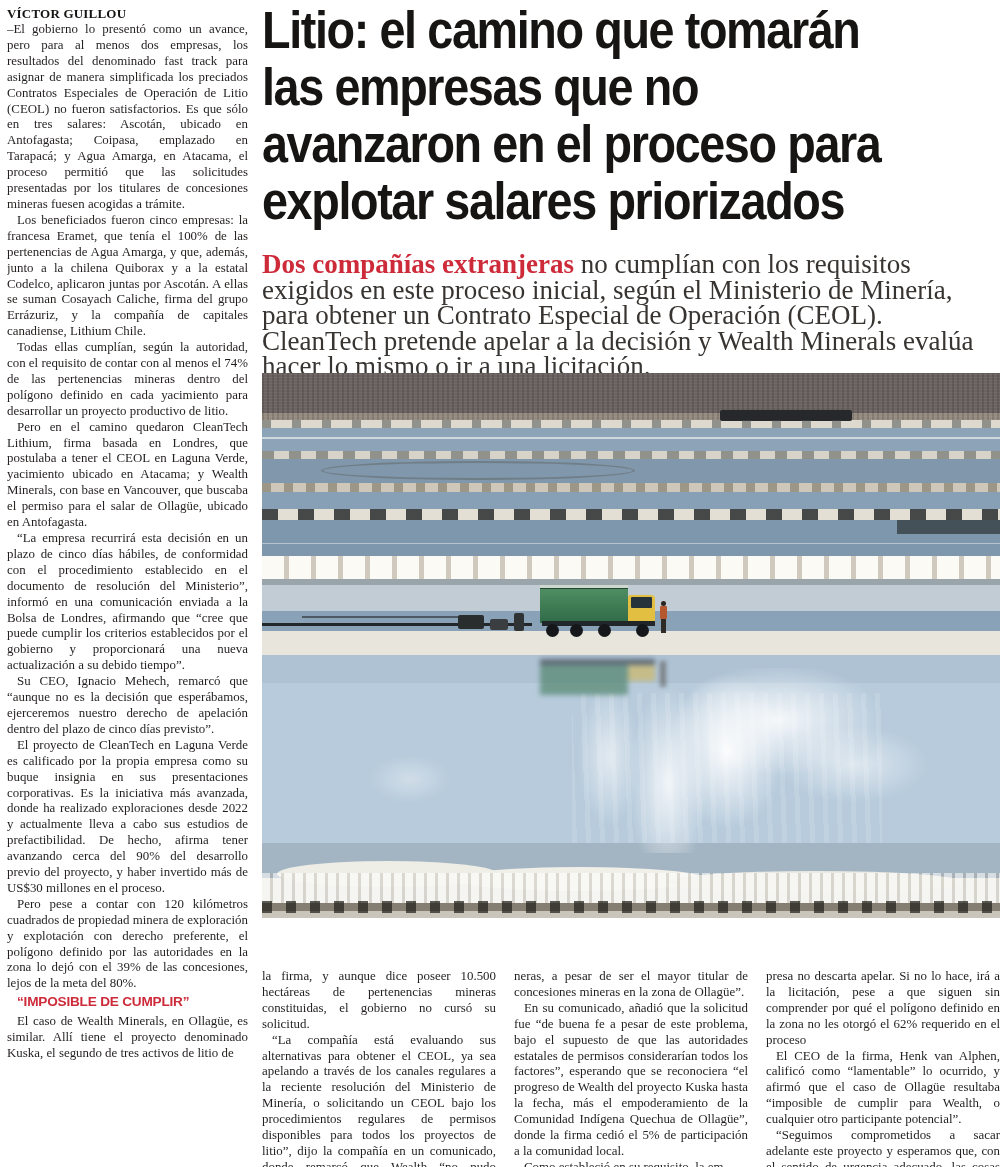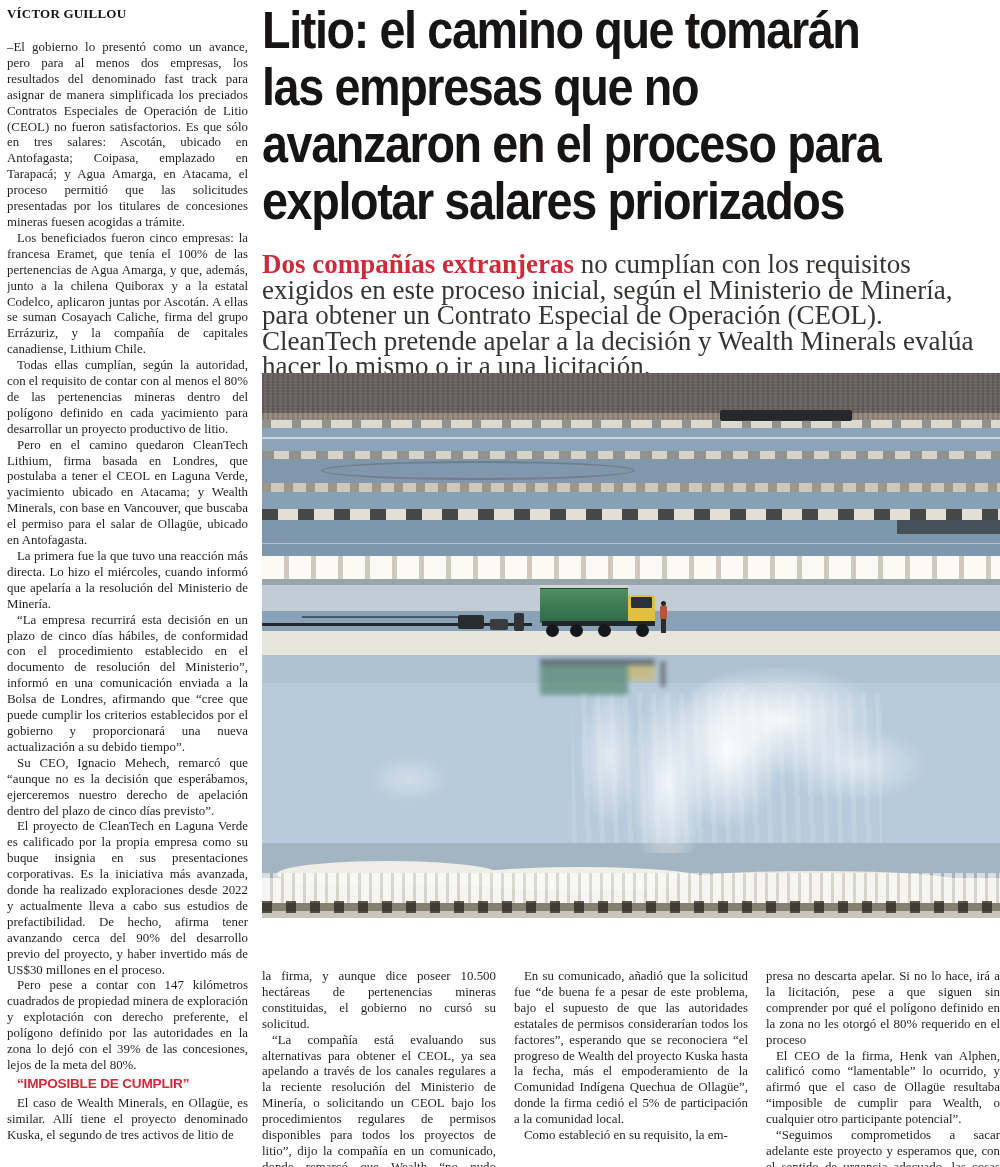--- a/index.html
+++ b/index.html
@@ -1,21 +1,21 @@
 <!DOCTYPE html>
 <html lang="es"><head>
 <meta charset="utf-8">
 <style>
   html,body{margin:0;padding:0;background:#ffffff;}
   body{width:1000px;height:1167px;position:relative;overflow:hidden;
        font-family:"Liberation Serif", serif;color:#221f1e;}
 
   
   .left-col{position:absolute;left:7px;top:6px;width:241px;height:1156px;overflow:hidden;}
-  .byline{font-weight:bold;font-size:13px;letter-spacing:.2px;margin:0 0 18px 0;color:#161412;}
+  .byline{font-weight:bold;font-size:13px;letter-spacing:.2px;margin:0 0 0 0;color:#161412;}
   .left-col p, .bcol p{margin:0;font-size:12.9px;line-height:15.9px;text-align:justify;}
   p.ind{text-indent:10px;}
   .subhead{font-family:"Liberation Sans", sans-serif;font-weight:bold;
            font-size:13.6px;letter-spacing:-0.2px;color:#ce2b3a;margin:2px 0 5px 10px;}
 
   
   .right-top{position:absolute;left:262px;top:2px;width:738px;}
   .headline{font-family:"Liberation Sans", sans-serif;font-weight:bold;color:#171513;
             font-size:51px;line-height:57px;letter-spacing:-1.5px;
             width:806px;transform:scaleX(.916);transform-origin:left top;margin:0;}
@@ -116,27 +116,26 @@
     color:#fff;font-family:"Liberation Sans", sans-serif;font-weight:bold;font-size:8px;
     line-height:11px;text-align:center;vertical-align:-1px;margin-left:2px;text-indent:0;}
 </style>
 </head>
 <body>
 
 <div class="left-col">
   <div class="byline">VÍCTOR GUILLOU</div>
   <p>–El gobierno lo presentó como un avance, pero para al menos dos empresas, los resultados del denominado fast track para asignar de manera simplificada los preciados Contratos Especiales de Operación de Litio (CEOL) no fueron satisfactorios. Es que sólo en tres salares: Ascotán, ubicado en Antofagasta; Coipasa, emplazado en Tarapacá; y Agua Amarga, en Atacama, el proceso permitió que las solicitudes presentadas por los titulares de concesiones mineras fuesen acogidas a trámite.</p>
   <p class="ind">Los beneficiados fueron cinco empresas: la francesa Eramet, que tenía el 100% de las pertenencias de Agua Amarga, y que, además, junto a la chilena Quiborax y a la estatal Codelco, aplicaron juntas por Ascotán. A ellas se suman Cosayach Caliche, firma del grupo Errázuriz, y la compañía de capitales canadiense, Lithium Chile.</p>
-  <p class="ind">Todas ellas cumplían, según la autoridad, con el requisito de contar con al menos el 80% de las pertenencias mineras dentro del polígono definido en cada yacimiento para desarrollar un proyecto productivo de litio.</p>
+  <p class="ind">Todas ellas cumplían, según la autoridad, con el requisito de contar con al menos el 74% de las pertenencias mineras dentro del polígono definido en cada yacimiento para desarrollar un proyecto productivo de litio.</p>
   <p class="ind">Pero en el camino quedaron CleanTech Lithium, firma basada en Londres, que postulaba a tener el CEOL en Laguna Verde, yacimiento ubicado en Atacama; y Wealth Minerals, con base en Vancouver, que buscaba el permiso para el salar de Ollagüe, ubicado en Antofagasta.</p>
-  <p class="ind">La primera fue la que tuvo una reacción más directa. Lo hizo el miércoles, cuando informó que apelaría a la resolución del Ministerio de Minería.</p>
   <p class="ind">“La empresa recurrirá esta decisión en un plazo de cinco días hábiles, de conformidad con el procedimiento establecido en el documento de resolución del Ministerio”, informó en una comunicación enviada a la Bolsa de Londres, afirmando que “cree que puede cumplir los criterios establecidos por el gobierno y proporcionará una nueva actualización a su debido tiempo”.</p>
   <p class="ind">Su CEO, Ignacio Mehech, remarcó que “aunque no es la decisión que esperábamos, ejerceremos nuestro derecho de apelación dentro del plazo de cinco días previsto”.</p>
   <p class="ind">El proyecto de CleanTech en Laguna Verde es calificado por la propia empresa como su buque insignia en sus presentaciones corporativas. Es la iniciativa más avanzada, donde ha realizado exploraciones desde 2022 y actualmente lleva a cabo sus estudios de prefactibilidad. De hecho, afirma tener avanzando cerca del 90% del desarrollo previo del proyecto, y haber invertido más de US$30 millones en el proceso.</p>
-  <p class="ind">Pero pese a contar con 147 kilómetros cuadrados de propiedad minera de exploración y explotación con derecho preferente, el polígono definido por las autoridades en la zona lo dejó con el 39% de las concesiones, lejos de la meta del 80%.</p>
+  <p class="ind">Pero pese a contar con 120 kilómetros cuadrados de propiedad minera de exploración y explotación con derecho preferente, el polígono definido por las autoridades en la zona lo dejó con el 39% de las concesiones, lejos de la meta del 80%.</p>
   <div class="subhead">“IMPOSIBLE DE CUMPLIR”</div>
   <p class="ind">El caso de Wealth Minerals, en Ollagüe, es similar. Allí tiene el proyecto denominado Kuska, el segundo de tres activos de litio de</p>
 </div>
 
 <div class="right-top">
   <div class="headline">
     <div>Litio: el camino que tomarán</div>
     <div>las empresas que no</div>
     <div>avanzaron en el proceso para</div>
     <div>explotar salares priorizados</div>
@@ -190,20 +189,21 @@
   <div class="shore-blob3"></div>
   <div class="shore-tex"></div>
   <div class="debris"></div>
 </div>
 
 <div class="bcol bcol1">
   <p>la firma, y aunque dice poseer 10.500 hectáreas de pertenencias mineras constituidas, el gobierno no cursó su solicitud.</p>
   <p class="ind">“La compañía está evaluando sus alternativas para obtener el CEOL, ya sea apelando a través de los canales regulares a la reciente resolución del Ministerio de Minería, o solicitando un CEOL bajo los procedimientos regulares de permisos disponibles para todos los proyectos de litio”, dijo la compañía en un comunicado, donde remarcó que Wealth “no pudo completar el 80% del polígono con sus concesiones mi-</p>
 </div>
 <div class="bcol bcol2">
+  <p>neras, a pesar de ser el mayor titular de concesiones mineras en la zona de Ollagüe”.</p>
   <p class="ind">En su comunicado, añadió que la solicitud fue “de buena fe a pesar de este problema, bajo el supuesto de que las autoridades estatales de permisos considerarían todos los factores”, esperando que se reconociera “el progreso de Wealth del proyecto Kuska hasta la fecha, más el empoderamiento de la Comunidad Indígena Quechua de Ollagüe”, donde la firma cedió el 5% de participación a la comunidad local.</p>
   <p class="ind">Como estableció en su requisito, la em-</p>
 </div>
 <div class="bcol bcol3">
-  <p>presa no descarta apelar. Si no lo hace, irá a la licitación, pese a que siguen sin comprender por qué el polígono definido en la zona no les otorgó el 80% requerido en el proceso</p>
+  <p>presa no descarta apelar. Si no lo hace, irá a la licitación, pese a que siguen sin comprender por qué el polígono definido en la zona no les otorgó el 62% requerido en el proceso</p>
   <p class="ind">El CEO de la firma, Henk van Alphen, calificó como “lamentable” lo ocurrido, y afirmó que el caso de Ollagüe resultaba “imposible de cumplir para Wealth, o cualquier otro participante potencial”.</p>
   <p class="ind"><span>“Seguimos comprometidos a sacar adelante este proyecto y esperamos que, con el sentido de urgencia adecuado, las cosas puedan avanzar más rápido”, afirmó.</span><span class="endmark">P</span></p>
 </div>
 
 </body></html>

